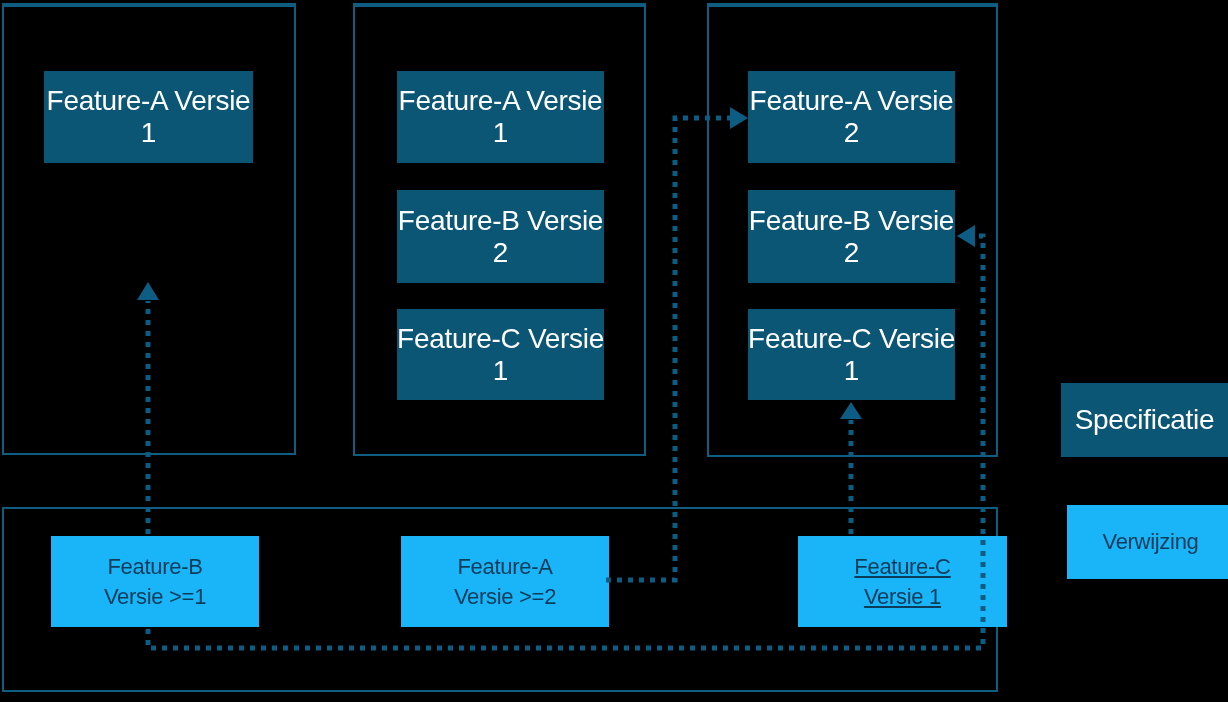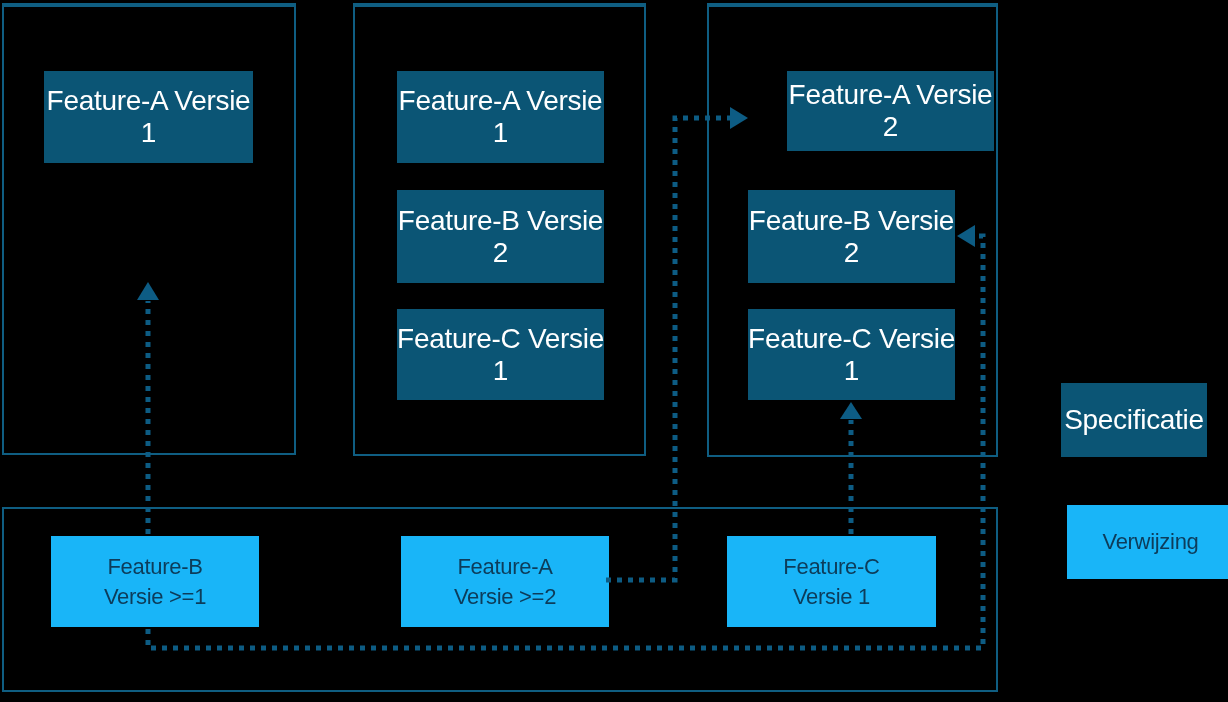--- a/index.html
+++ b/index.html
@@ -76,39 +76,39 @@
 
   <div class="container" style="left:2px; top:3px; width:294px; height:452px;"></div>
   <div class="spec-box" style="left:44px; top:71px; width:209px; height:92px;">Feature-A Versie 1</div>
 
   <div class="container" style="left:353px; top:3px; width:293px; height:453px;"></div>
   <div class="spec-box" style="left:397px; top:71px; width:207px; height:92px;">Feature-A Versie 1</div>
   <div class="spec-box" style="left:397px; top:190px; width:207px; height:93px;">Feature-B Versie 2</div>
   <div class="spec-box" style="left:397px; top:309px; width:207px; height:91px;">Feature-C Versie 1</div>
 
   <div class="container" style="left:707px; top:3px; width:291px; height:454px;"></div>
-  <div class="spec-box" style="left:748px; top:71px; width:207px; height:80px;margin-left:39px;">Feature-A Versie 2</div>
+  <div class="spec-box" style="left:748px; top:71px; width:207px; height:92px;">Feature-A Versie 2</div>
   <div class="spec-box" style="left:748px; top:190px; width:207px; height:93px;">Feature-B Versie 2</div>
   <div class="spec-box" style="left:748px; top:309px; width:207px; height:91px;">Feature-C Versie 1</div>
 
   <div class="container bottom" style="left:2px; top:507px; width:996px; height:185px;"></div>
   <div class="ref-box" style="left:45px; top:536px; width:208px; height:91px;">
     <span>Feature-B</span>
     <span>Versie &gt;=1</span>
   </div>
   <div class="ref-box" style="left:395px; top:536px; width:208px; height:91px;">
     <span>Feature-A</span>
     <span>Versie &gt;=2</span>
   </div>
-  <div class="ref-box" style="left:721px; top:536px; width:209px; height:91px;">
+  <div class="ref-box" style="left:792px; top:536px; width:209px; height:91px;text-decoration:underline;">
     <span>Feature-C</span>
     <span>Versie 1</span>
   </div>
 
-  <div class="spec-box" style="left:1061px; top:383px; width:146px; height:74px;">Specificatie</div>
+  <div class="spec-box" style="left:1061px; top:383px; width:167px; height:74px;">Specificatie</div>
   <div class="ref-box" style="left:1061px; top:505px; width:167px; height:74px;">Verwijzing</div>
 
   <svg class="overlay" width="1228" height="702" viewBox="0 0 1228 702">
 
     <polyline class="arrow" points="148,534 148,301"></polyline>
     <polygon class="arrowhead" points="148,282 137,300 159,300"></polygon>
 
     <polyline class="arrow" points="148,629 148,648 983,648 983,236 976,236"></polyline>
     <polygon class="arrowhead" points="957,236 975,225 975,247"></polygon>
 

